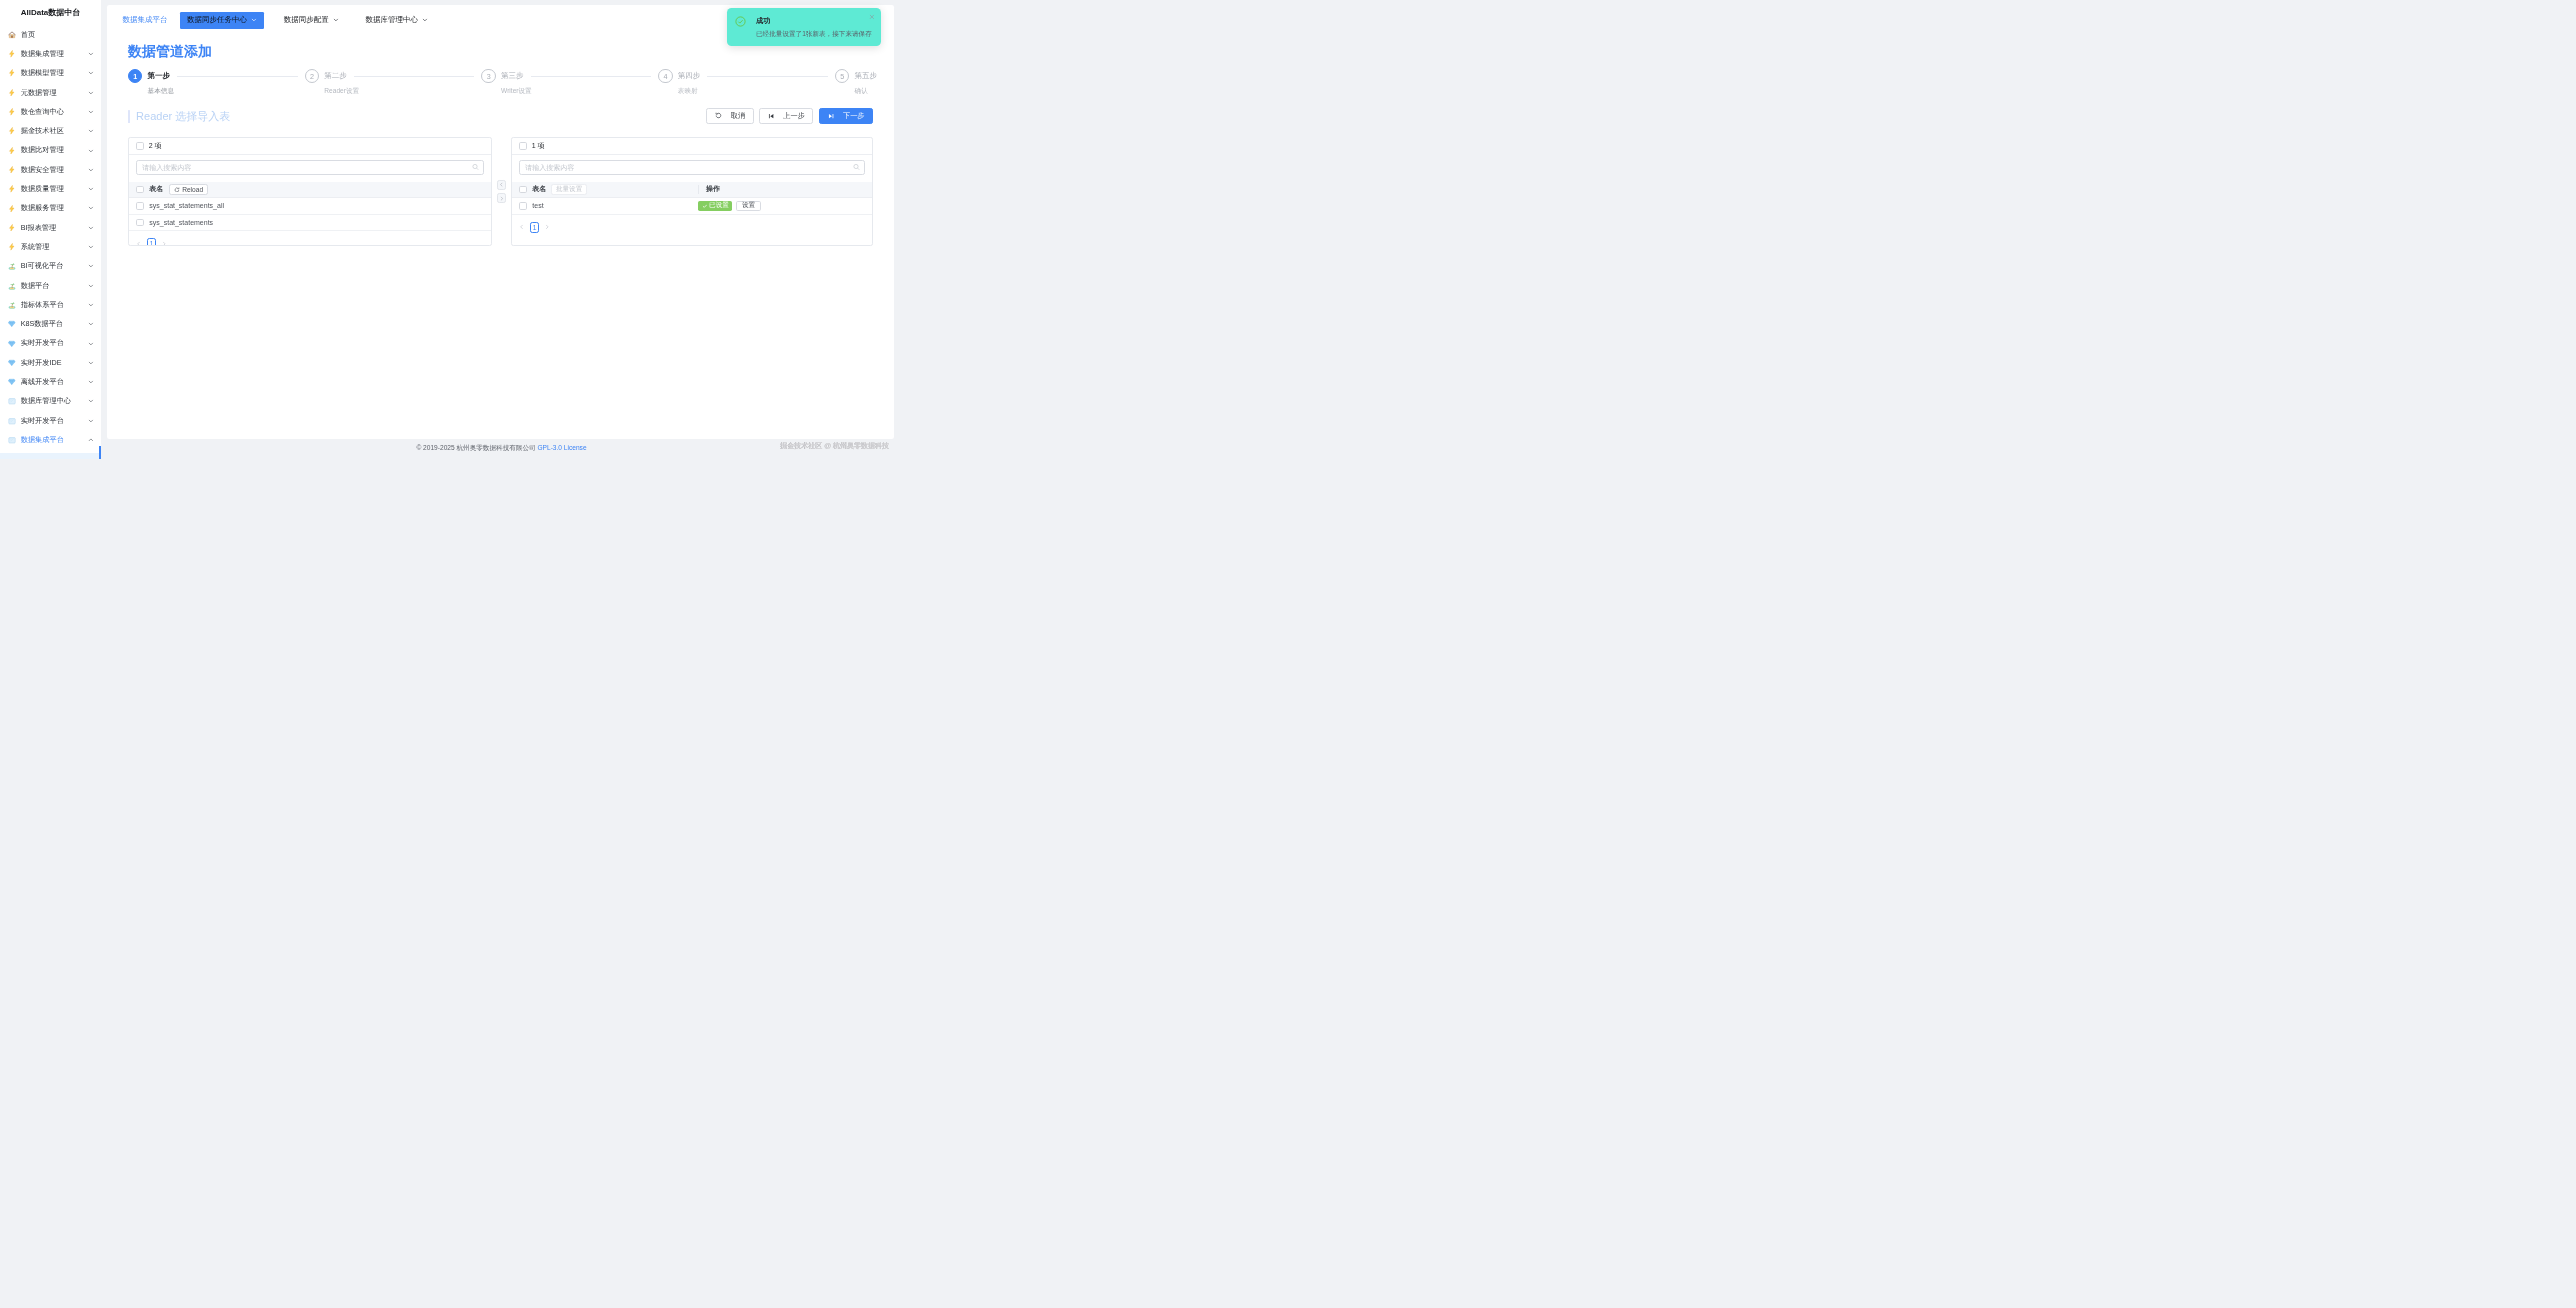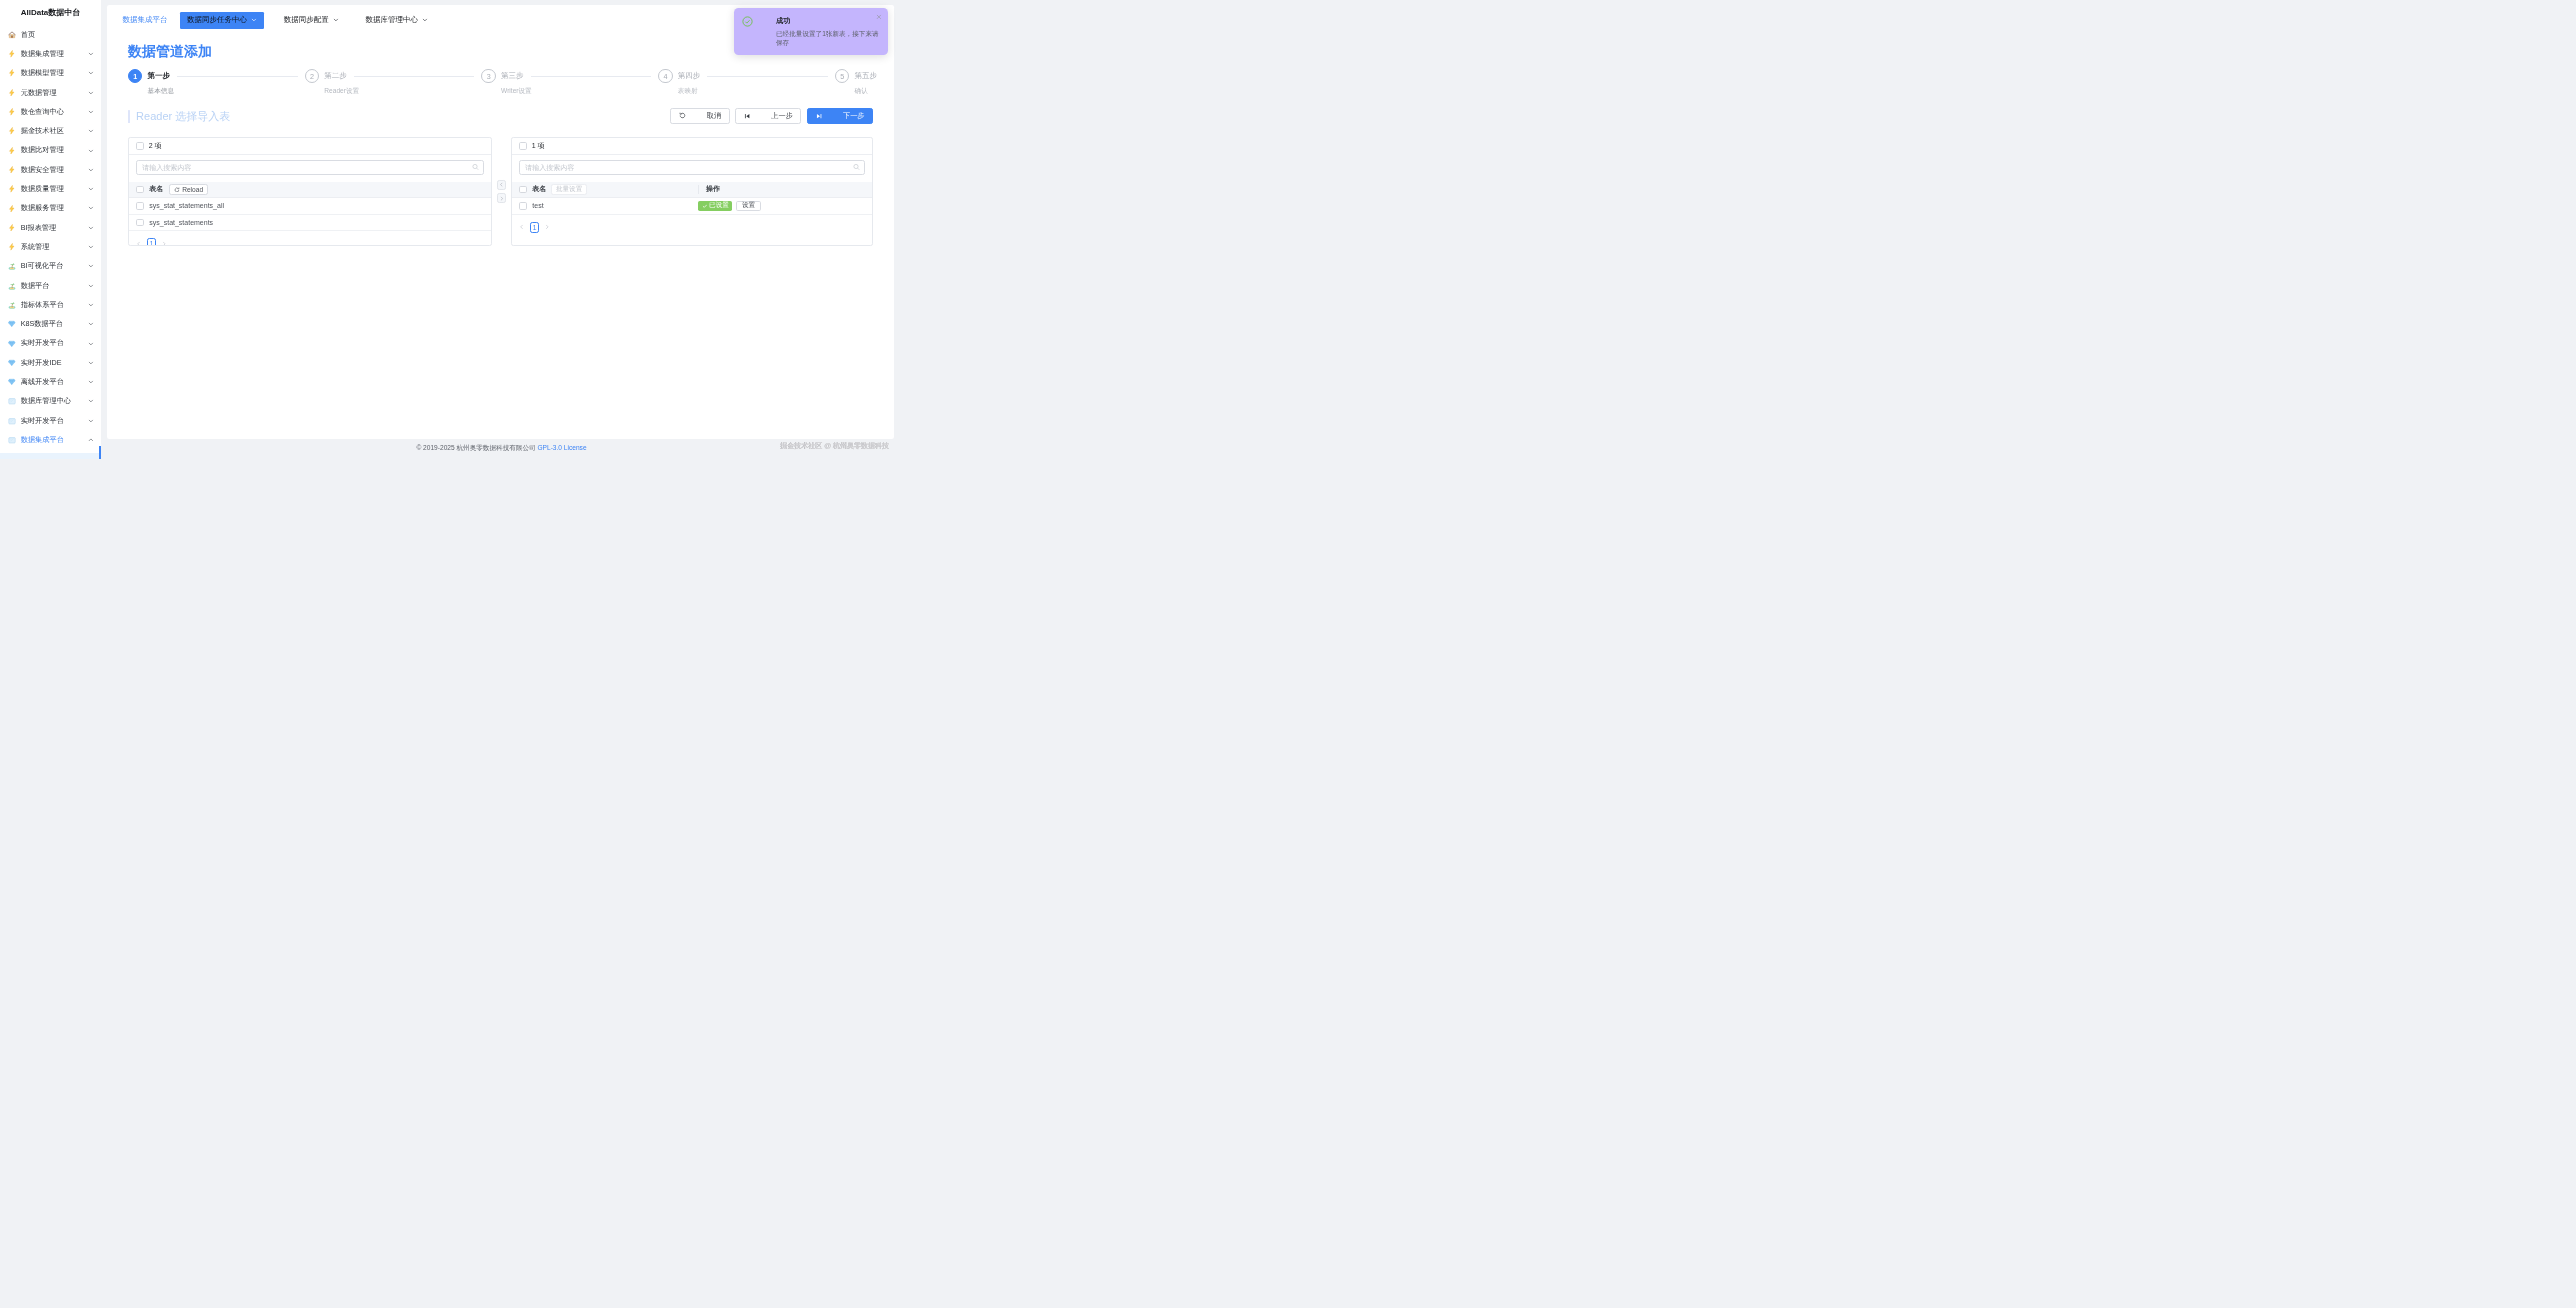--- a/index.html
+++ b/index.html
@@ -35,21 +35,21 @@
   .step-title{margin-left:5.2px;font-size:7.5px;color:#a8acb4;white-space:nowrap}
   .step.active .step-title{color:#26292e;font-weight:700}
   .line{flex:1;height:0.6px;background:#e7eaf0;margin:0 7px}
   .step-desc{margin:4px 0 0 19.6px;font-size:6.6px;color:#b5b9c0;white-space:nowrap}
   .step.active .step-desc{color:#8f949b}
   
   .section-row{display:flex;margin:11.5px 21px 0 21px;height:17.3px}
   .sec-title{display:flex;align-items:center;gap:5.8px;font-size:11px;color:#b9d2f5;font-weight:500}
   .accent{width:2.3px;height:12.7px;background:#dee5fa;border-radius:0.6px}
   .spacer{flex:1}
-  .btn{height:16px;padding:0 7.5px;font-size:7.2px;margin-left:5.8px;display:inline-flex;align-items:center;gap:21px;background:#fff;border:0.6px solid #d9dce2;border-radius:2.3px;color:#33373d;cursor:pointer;font-family:inherit}
+  .btn{height:16px;padding:0 7.5px;font-size:7.2px;margin-left:5.8px;display:inline-flex;align-items:center;gap:9px;background:#fff;border:0.6px solid #d9dce2;border-radius:2.3px;color:#33373d;cursor:pointer;font-family:inherit}
   .btn.primary{background:#3d84f5;border-color:#3d84f5;color:#fff}
   
   .panels{display:flex;margin:12px 21px 0 21px}
   .panel{width:366px;height:109px;border:0.6px solid #e6e9ee;border-radius:2.3px;box-sizing:border-box;background:#fff;overflow:hidden}
   .panel.right{width:364px}
   .transfer{width:19px;display:flex;flex-direction:column;align-items:center;padding-top:43px;gap:3.5px;flex:none}
   .tbtn{width:9.8px;height:9.8px;border:0.6px solid #e2e5ea;background:#f5f7fa;border-radius:2.3px;color:#aeb2ba;display:flex;align-items:center;justify-content:center;cursor:default;box-sizing:border-box}
   .p-head{height:16px;display:flex;align-items:center;gap:5.2px;padding:0 7px;border-bottom:0.6px solid #eceef2;font-size:7px;color:#26292e}
   .checkbox{width:7.5px;height:7.5px;border:0.6px solid #d5d8de;border-radius:1.7px;background:#fff;flex:none;box-sizing:border-box;cursor:pointer}
   .p-search{position:relative;margin:4.6px 7px 7px}
@@ -64,21 +64,21 @@
   .btn-batch{height:11px;padding:0 4px;border:0.6px solid #eceef2;border-radius:2.3px;background:#fff;font-size:6.6px;color:#c3c7ce;font-family:inherit}
   .row{height:15.5px;display:flex;align-items:center;gap:5.8px;padding:0 7px;border-bottom:0.6px solid #eff1f4;font-size:7px;color:#53575e}
   .cell-name.r{width:160px}
   .cell-op{display:flex;align-items:center;gap:4px}
   .badge{height:9.8px;padding:0 3.5px;border-radius:1.7px;background:#85ce61;color:#fff;font-size:6.6px;display:inline-flex;align-items:center;gap:1.7px}
   .btn-mini{height:9.8px;padding:0 4.6px;border:0.6px solid #d9dce2;border-radius:1.7px;font-size:6.6px;color:#4a4e55;background:#fff;cursor:pointer;font-family:inherit;display:inline-flex;align-items:center}
   .pagination{display:flex;align-items:center;gap:5.2px;margin:7px 0 0 7px;color:#c3c7ce}
   .pag-ar{display:flex;cursor:pointer}
   .page-num{min-width:9.2px;height:11px;padding:0 1.2px;border:0.6px solid #3d84f5;border-radius:2.3px;color:#3d84f5;font-size:6.6px;display:flex;align-items:center;justify-content:center;box-sizing:border-box;cursor:pointer}
   
-  .toast{position:absolute;right:14px;top:8px;width:154px;min-height:35px;background:#c4b5fd;border-radius:4.6px;box-shadow:0 1.7px 8px rgba(0,0,0,.13);padding:7.5px 8px;box-sizing:border-box;display:flex;gap:23px;z-index:9}
+  .toast{position:absolute;right:21px;top:8px;width:154px;min-height:35px;background:#5eead4;border-radius:4.6px;box-shadow:0 1.7px 8px rgba(0,0,0,.13);padding:7.5px 8px;box-sizing:border-box;display:flex;gap:10px;z-index:9}
   .toast-ic{flex:none;margin-top:0.6px}
   .toast-title{font-size:7.2px;font-weight:700;color:#26292e;margin-top:0.6px}
   .toast-msg{font-size:6.6px;color:#5a5e66;margin-top:4px;line-height:1.35}
   .toast-close{position:absolute;right:6.3px;top:6.3px;color:#909399;cursor:pointer;display:flex}
   
   .footer{position:absolute;left:101px;right:0;top:444px;text-align:center;font-size:6.6px;color:#5f636b;z-index:1}
   .footer .lic{color:#3d84f5;cursor:pointer}
   .watermark{position:absolute;right:12.7px;top:441px;font-size:7px;font-weight:700;color:#c9c9cd;text-shadow:0.3px 0.3px 0 #fff,-0.3px -0.3px 0.3px #a2a3a7;z-index:1}
 </style>
 </head>

